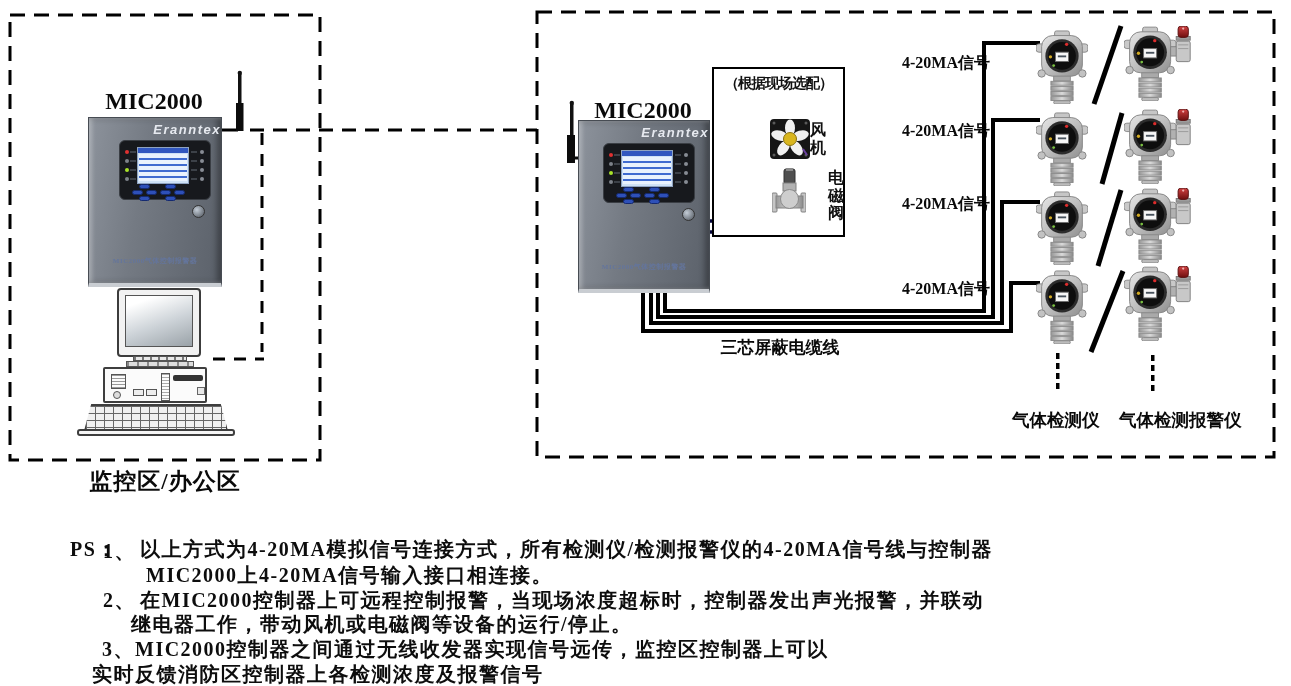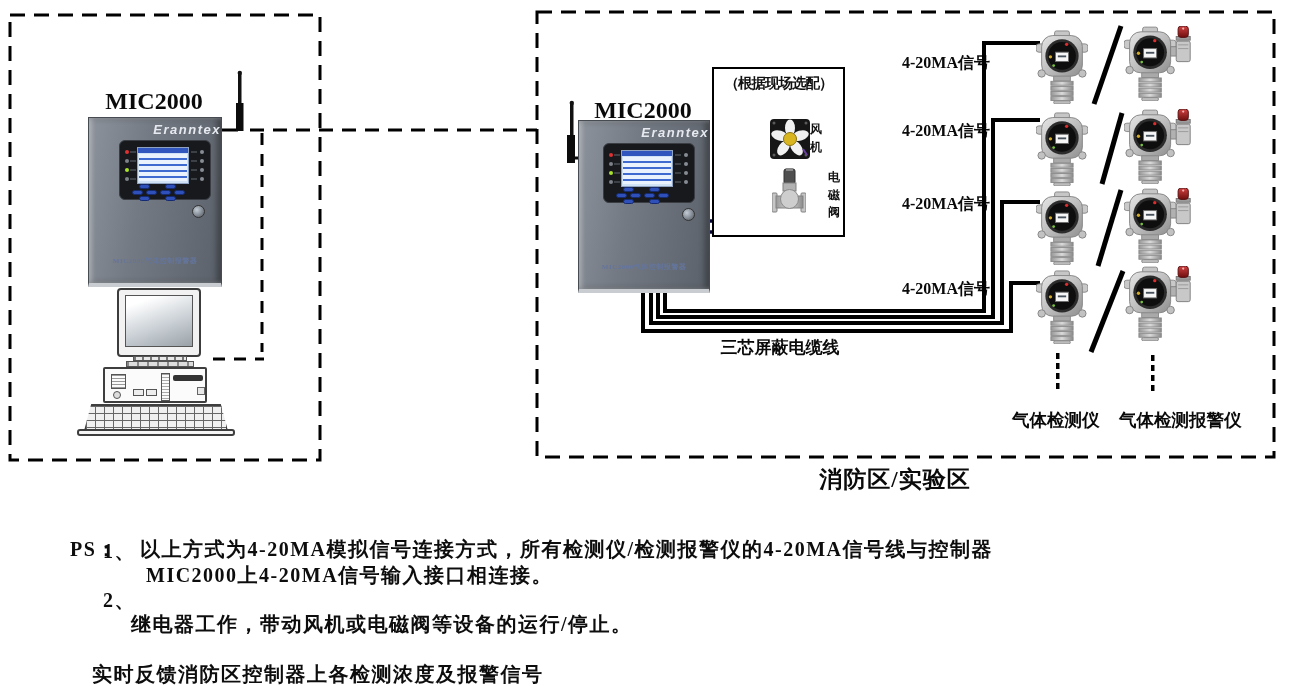--- a/index.html
+++ b/index.html
@@ -44,21 +44,21 @@
          background-image:repeating-linear-gradient(#aaa 0 1px,transparent 1px 3px);}
   .sloth{position:absolute;left:68px;top:6px;width:30px;height:6px;background:#333;border-radius:2px;}
   .dot9{position:absolute;left:92px;top:18px;width:6px;height:6px;border:1px solid #666;background:#e7e7e7;}
   .keyboard{position:absolute;left:84px;top:404px;width:144px;height:27px;border:2px solid #3e3e3e;box-sizing:border-box;z-index:3;
             clip-path:polygon(5% 0,95% 0,100% 100%,0 100%);background:#f0f0f0;
             background-image:repeating-linear-gradient(90deg,#666 0 1px,transparent 1px 9px),repeating-linear-gradient(#666 0 1px,transparent 1px 7px);}
   .kblip{position:absolute;left:77px;top:429px;width:158px;height:7px;border:2px solid #3e3e3e;border-radius:3px;background:#f5f5f5;box-sizing:border-box;z-index:3;}
   
   .optbox{position:absolute;left:712px;top:67px;width:133px;height:170px;border:2px solid #000;background:#fff;box-sizing:border-box;z-index:2;}
   .opt-title{margin-top:5px;text-align:center;font-weight:bold;font-size:14.5px;white-space:nowrap;letter-spacing:-1px;}
-  .vert{position:absolute;font-weight:bold;font-size:12px;line-height:17.5px;width:18px;word-break:break-all;z-index:4;}
+  .vert{position:absolute;font-weight:bold;font-size:16px;line-height:17.5px;width:18px;word-break:break-all;z-index:4;}
   
   .note{position:absolute;font-size:20px;font-weight:600;letter-spacing:1.5px;white-space:nowrap;color:#0d0d0d;}
   .det{position:absolute;z-index:4;}
 </style>
 </head>
 <body>
 
 <div class="stage">
 
   <svg class="overlay" width="1291" height="686" viewBox="0 0 1291 686">
@@ -150,21 +150,21 @@
         <rect x="1056" y="383" width="3.5" height="6"></rect>
       <rect x="1151" y="355" width="3.5" height="6"></rect>
         <rect x="1151" y="365" width="3.5" height="6"></rect>
       <rect x="1151" y="375" width="3.5" height="6"></rect>
         <rect x="1151" y="385" width="3.5" height="6"></rect>
     </g>
   </svg>
 
   <div class="lbl ctr" style="left:88px;top:88px;width:132px;font-size:24px;">MIC2000</div>
   <div class="lbl ctr" style="left:578px;top:97px;width:130px;font-size:24px;">MIC2000</div>
-  <div class="lbl ctr" style="left:775px;top:464px;width:240px;font-size:23px;letter-spacing:1px;">消防区/实验区</div>
+  <div class="lbl ctr" style="left:10px;top:466px;width:310px;font-size:23px;letter-spacing:1px;">监控区/办公区</div>
 
   <div class="lbl" style="left:872px;top:53px;width:118px;text-align:right;font-size:16px;">4-20MA信号</div>
   <div class="lbl" style="left:872px;top:121px;width:118px;text-align:right;font-size:16px;">4-20MA信号</div>
   <div class="lbl" style="left:872px;top:194px;width:118px;text-align:right;font-size:16px;">4-20MA信号</div>
   <div class="lbl" style="left:872px;top:279px;width:118px;text-align:right;font-size:16px;">4-20MA信号</div>
 
   <div class="lbl ctr" style="left:700px;top:336px;width:160px;font-size:17px;">三芯屏蔽电缆线</div>
   <div class="lbl" style="left:1012px;top:408px;font-size:17.5px;font-family:Liberation Serif, serif;">气体检测仪</div>
   <div class="lbl" style="left:1119px;top:408px;font-size:17.5px;">气体检测报警仪</div>
 
@@ -315,16 +315,18 @@
   <svg class="det" style="left:1124px;top:266px" width="69" height="75" viewBox="0 0 74 80">
       <use href="#det-base"></use>
       <use href="#alm-extra"></use>
     </svg>
 
   <div class="note" style="left:58px;top:536px;margin-left:12px;">PS：</div>
   <div class="note" style="left:103px;top:538px;">1、</div>
   <div class="note" style="left:140px;top:536px;">以上方式为4-20MA模拟信号连接方式，所有检测仪/检测报警仪的4-20MA信号线与控制器</div>
   <div class="note" style="left:146px;top:562px;">MIC2000上4-20MA信号输入接口相连接。</div>
   <div class="note" style="left:103px;top:587px;">2、</div>
+  <div class="note" style="left:140px;top:587px;">在MIC2000控制器上可远程控制报警，当现场浓度超标时，控制器发出声光报警，并联动</div>
   <div class="note" style="left:131px;top:611px;">继电器工作，带动风机或电磁阀等设备的运行/停止。</div>
+  <div class="note" style="left:102px;top:636px;">3、MIC2000控制器之间通过无线收发器实现信号远传，监控区控制器上可以</div>
   <div class="note" style="left:92px;top:661px;">实时反馈消防区控制器上各检测浓度及报警信号</div>
 
 </div>
 
 </body></html>

